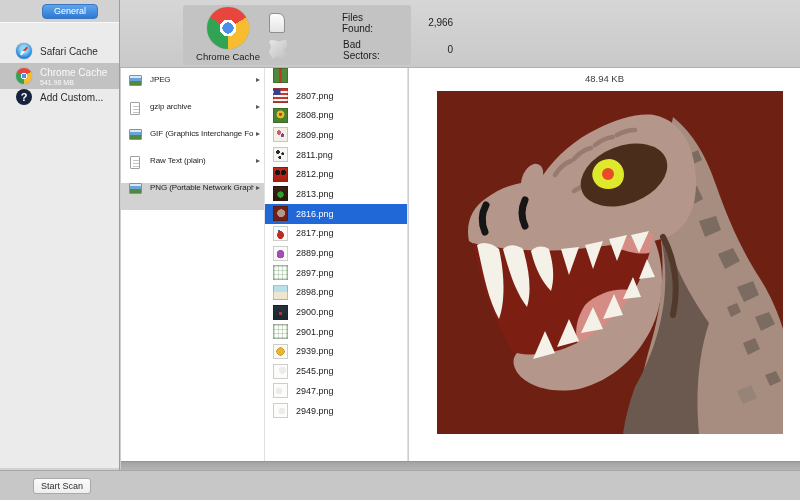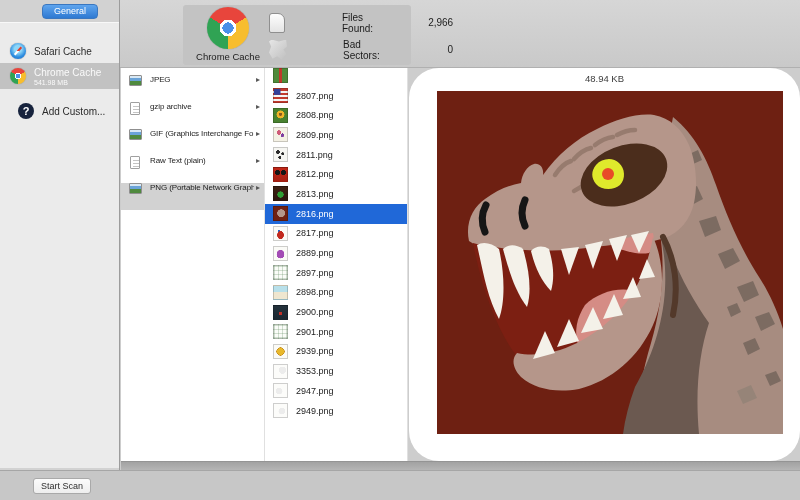--- a/index.html
+++ b/index.html
@@ -34,21 +34,21 @@
   .stat-value { font-size:10px; color:#1c1c1c; margin-left:7px; }
 
   
   .sidebar { position:absolute; left:0; top:0; width:120px; height:470px;
              background:#d2d2d2; border-right:1px solid #9c9c9c; }
   .seg-tab { position:absolute; left:42px; top:4px; width:56px; height:15px;
              background:linear-gradient(#5fa5ee,#2e79d2); border:1px solid #3a77c0;
              border-radius:4px; color:#fff; font-size:9px; line-height:13px; text-align:center; }
   .side-list { position:absolute; left:0; top:22px; width:119px; height:446px;
                background:#ebebeb; border-top:1px solid #f8f8f8; }
-  .srow { position:absolute; left:0; width:100%; display:flex; align-items:center; padding-left:10px; }
+  .srow { position:absolute; left:0; width:100%; display:flex; align-items:center; padding-left:16px; }
   .srow .s-label { font-size:10px; color:#2b2b2b; margin-left:8px; }
   .srow.selected { background:#c2c2c2; }
   .srow.selected .s-label, .srow.selected .s-sub { color:#fafafa; }
   .s-text { margin-left:8px; }
   .s-text .s-label { margin-left:0; display:block; }
   .s-sub { font-size:7px; color:#e8e8e8; display:block; margin-top:1px; }
   .safari-icon { position:relative; width:16px; height:16px; flex:none; border-radius:50%;
       background:radial-gradient(circle at 50% 38%, #8ed6f8 0 28%, #2e8de0 62%, #1465c2 100%);
       box-shadow:0 0 1px rgba(0,0,0,.5); }
   .safari-icon::after { content:""; position:absolute; left:7px; top:3px; width:2px; height:10px;
@@ -80,21 +80,21 @@
               background:#ffffff; border-right:1px solid #e0e0e0; overflow:hidden;text-align:right; }
   .file-inner { margin-top:-2px; }
   .frow { height:19.7px; display:flex; align-items:center; padding-left:8px; }
   .frow.selected { background:#2068d8; }
   .thumb { width:15px; height:15px; flex:none; border:1px solid rgba(0,0,0,.18);
            margin-right:8px; background:#eee; }
   .fname { font-size:9px; color:#1c1c1c; white-space:nowrap; }
   .frow.selected .fname { color:#ffffff; }
 
   
-  .preview { position:absolute; left:409px; top:68px; width:391px; height:393px; background:#ffffff;border-radius:30px; }
+  .preview { position:absolute; left:409px; top:68px; width:391px; height:393px; background:#ffffff; }
   .size-label { text-align:center; font-size:9.5px; color:#3c3c3c; margin-top:5px; }
   .dino { position:absolute; left:28px; top:23px; width:346px; height:343px; }
 
   
   .scroll-strip { position:absolute; left:121px; top:461px; width:679px; height:9px;
                   background:linear-gradient(#a2a2a2,#b5b5b5); border-top:1px solid #949494; }
   .bottom-bar { position:absolute; left:0; top:470px; width:800px; height:30px;
                 background:#c7c7c7; border-top:1px solid #a6a6a6; }
   .btn { font-family:inherit; color:#303030; cursor:default; }
   .start-scan { position:absolute; left:33px; top:7px; width:58px; height:16px; font-size:9px;
@@ -136,21 +136,21 @@
         <div class="safari-icon"></div>
         <span class="s-label">Safari Cache</span>
       </div>
       <div class="srow selected" style="top:40px;height:26px;">
         <div class="chrome-icon small"></div>
         <span class="s-text">
           <span class="s-label">Chrome Cache</span>
           <span class="s-sub">541.98 MB</span>
         </span>
       </div>
-      <div class="srow" style="top:76px;height:24px;margin-left:8px;">
+      <div class="srow" style="top:62px;height:24px;">
         <div class="q-icon"></div>
         <span class="s-label">Add Custom...</span>
       </div>
     </div>
   </div>
 
   <div class="type-col" id="type-col">
       <div class="trow">
     <div class="t-icon photo"></div>
     <span class="t-label">JPEG</span>
@@ -235,21 +235,21 @@
         <div class="frow">
     <div class="thumb" style="background: repeating-linear-gradient(90deg, rgba(110, 150, 110, 0.3) 0px, rgba(110, 150, 110, 0.3) 1px, rgba(0, 0, 0, 0) 1px, rgba(0, 0, 0, 0) 4px), repeating-linear-gradient(rgba(110, 150, 110, 0.3) 0px, rgba(110, 150, 110, 0.3) 1px, rgba(0, 0, 0, 0) 1px, rgba(0, 0, 0, 0) 4px), rgb(250, 252, 248);"></div>
     <span class="fname">2901.png</span>
   </div>
         <div class="frow">
     <div class="thumb" style="background: radial-gradient(circle, rgb(232, 184, 42) 0px, rgb(232, 184, 42) 38%, rgb(200, 144, 32) 38%, rgb(200, 144, 32) 44%, rgba(0, 0, 0, 0) 46%), rgb(251, 251, 247);"></div>
     <span class="fname">2939.png</span>
   </div>
         <div class="frow">
     <div class="thumb" style="background: radial-gradient(circle at 65% 40%, rgb(236, 236, 236) 0px, rgb(236, 236, 236) 30%, rgba(0, 0, 0, 0) 32%), rgb(252, 252, 250);"></div>
-    <span class="fname">3353.png</span>
+    <span class="fname">2545.png</span>
   </div>
         <div class="frow">
     <div class="thumb" style="background: radial-gradient(circle at 40% 55%, rgb(236, 236, 236) 0px, rgb(236, 236, 236) 30%, rgba(0, 0, 0, 0) 32%), rgb(252, 252, 250);"></div>
     <span class="fname">2947.png</span>
   </div>
         <div class="frow">
     <div class="thumb" style="background: radial-gradient(circle at 60% 55%, rgb(236, 236, 236) 0px, rgb(236, 236, 236) 30%, rgba(0, 0, 0, 0) 32%), rgb(252, 252, 250);"></div>
     <span class="fname">2949.png</span>
   </div>
       </div>

